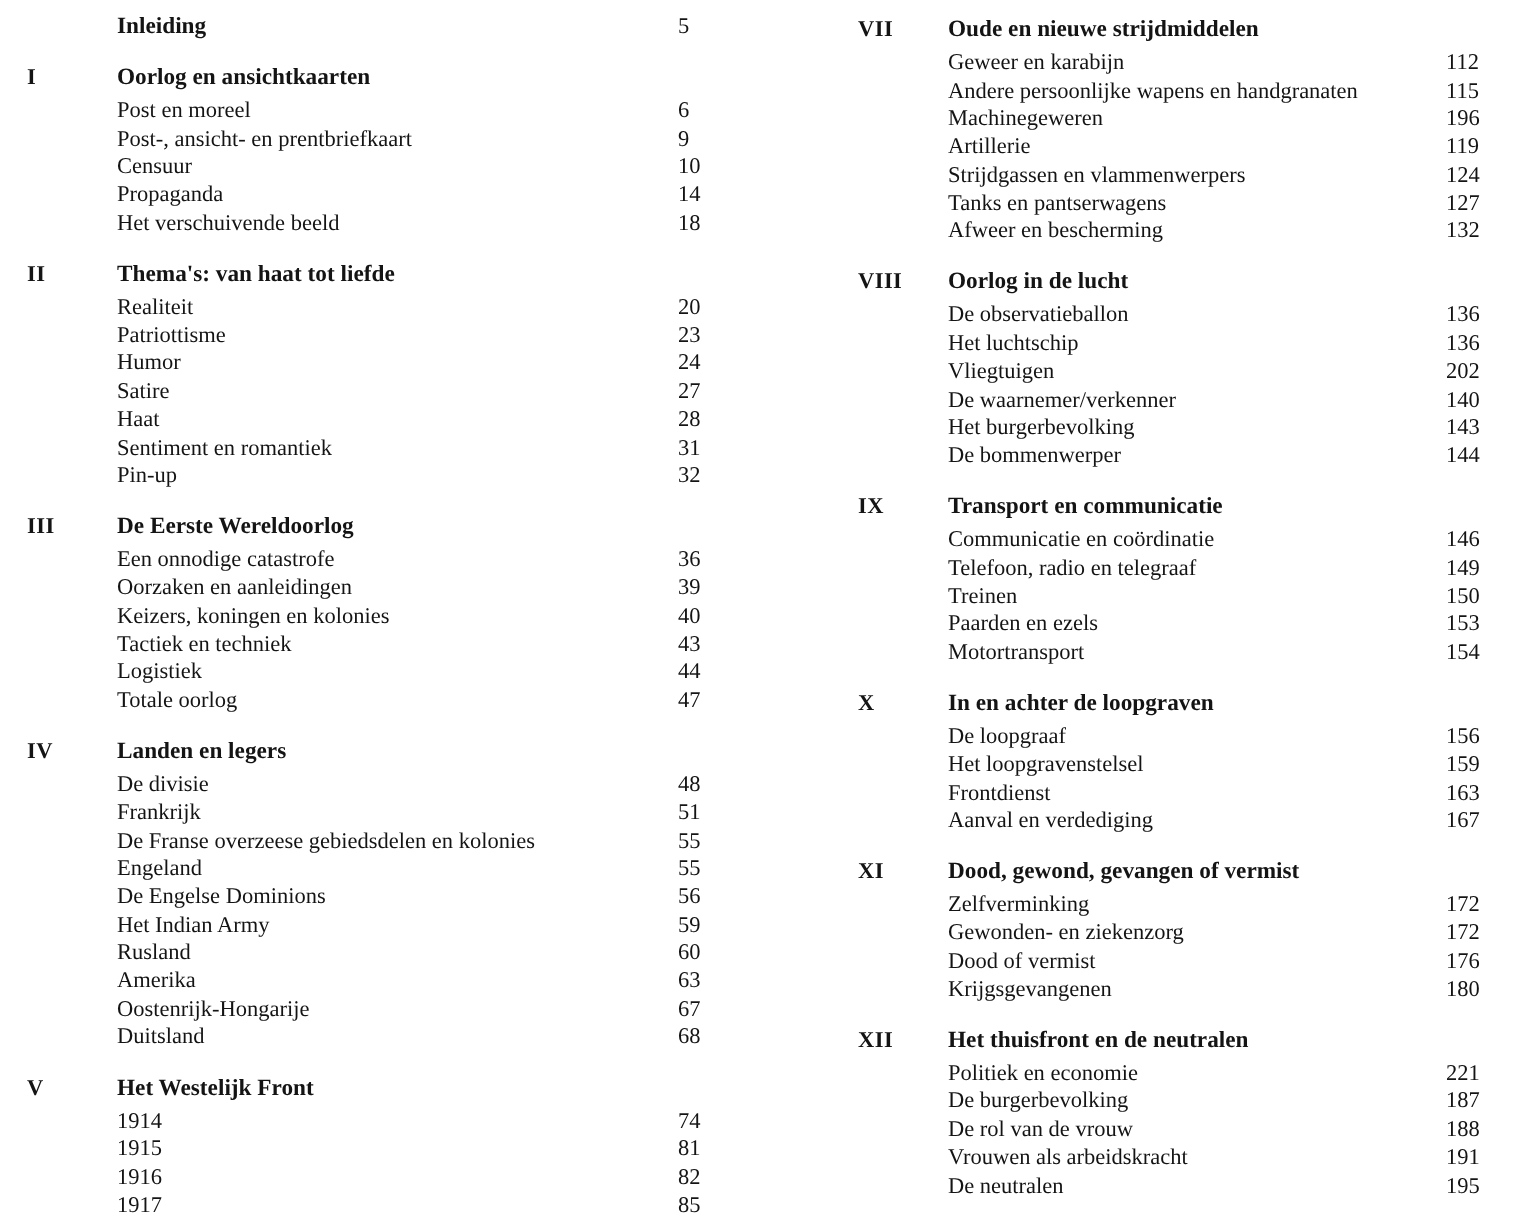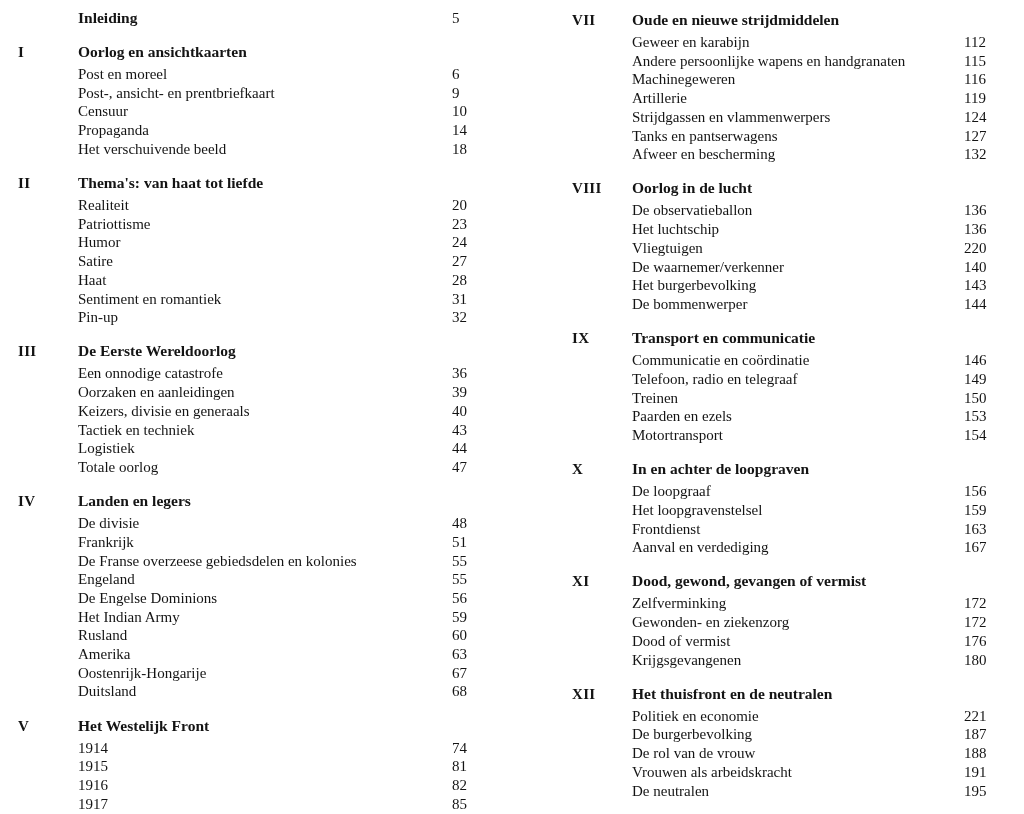--- a/index.html
+++ b/index.html
@@ -201,21 +201,21 @@
             <span class="entry-title">Een onnodige catastrofe</span>
             <span class="pagenum">36</span>
           </div>
           <div class="row entry">
             <span class="indent"></span>
             <span class="entry-title">Oorzaken en aanleidingen</span>
             <span class="pagenum">39</span>
           </div>
           <div class="row entry">
             <span class="indent"></span>
-            <span class="entry-title">Keizers, divisie en generaals</span>
+            <span class="entry-title">Keizers, koningen en kolonies</span>
             <span class="pagenum">40</span>
           </div>
           <div class="row entry">
             <span class="indent"></span>
             <span class="entry-title">Tactiek en techniek</span>
             <span class="pagenum">43</span>
           </div>
           <div class="row entry">
             <span class="indent"></span>
             <span class="entry-title">Logistiek</span>
@@ -328,21 +328,21 @@
             <span class="pagenum">112</span>
           </div>
           <div class="row entry">
             <span class="indent"></span>
             <span class="entry-title">Andere persoonlijke wapens en handgranaten</span>
             <span class="pagenum">115</span>
           </div>
           <div class="row entry">
             <span class="indent"></span>
             <span class="entry-title">Machinegeweren</span>
-            <span class="pagenum">116</span>
+            <span class="pagenum">196</span>
           </div>
           <div class="row entry">
             <span class="indent"></span>
             <span class="entry-title">Artillerie</span>
             <span class="pagenum">119</span>
           </div>
           <div class="row entry">
             <span class="indent"></span>
             <span class="entry-title">Strijdgassen en vlammenwerpers</span>
             <span class="pagenum">124</span>
@@ -370,21 +370,21 @@
             <span class="pagenum">136</span>
           </div>
           <div class="row entry">
             <span class="indent"></span>
             <span class="entry-title">Het luchtschip</span>
             <span class="pagenum">136</span>
           </div>
           <div class="row entry">
             <span class="indent"></span>
             <span class="entry-title">Vliegtuigen</span>
-            <span class="pagenum">220</span>
+            <span class="pagenum">202</span>
           </div>
           <div class="row entry">
             <span class="indent"></span>
             <span class="entry-title">De waarnemer/verkenner</span>
             <span class="pagenum">140</span>
           </div>
           <div class="row entry">
             <span class="indent"></span>
             <span class="entry-title">Het burgerbevolking</span>
             <span class="pagenum">143</span>

